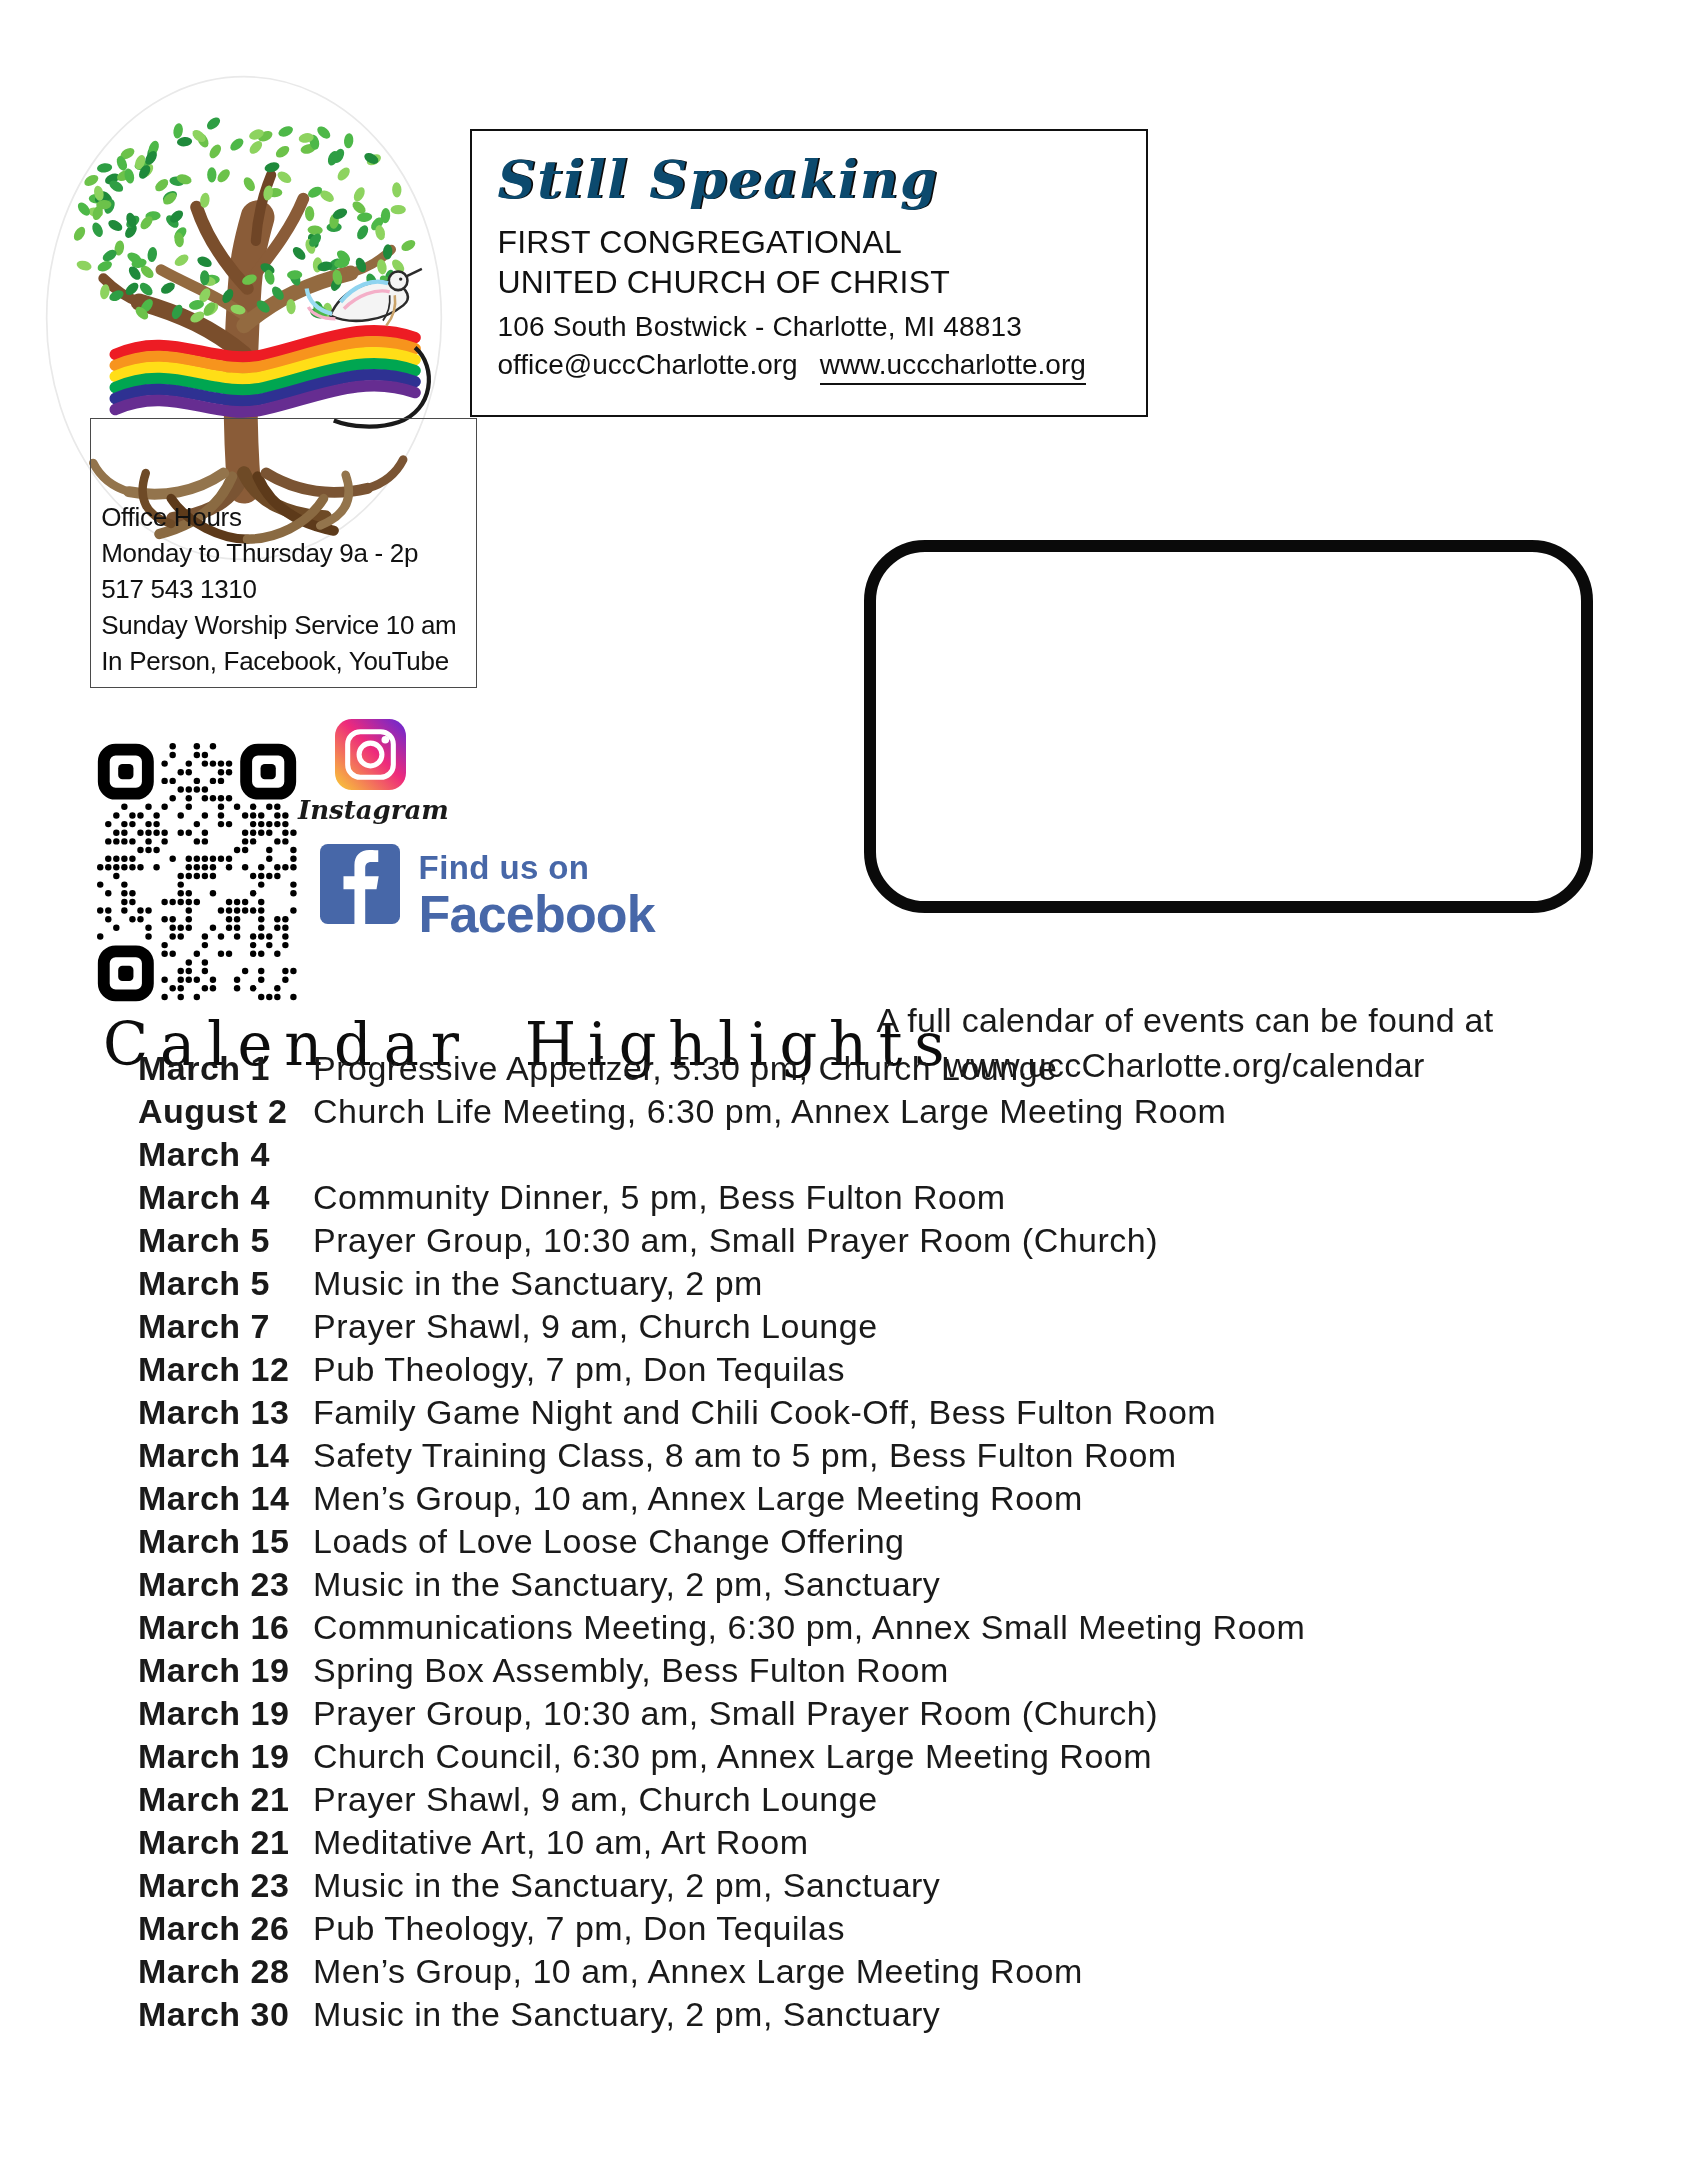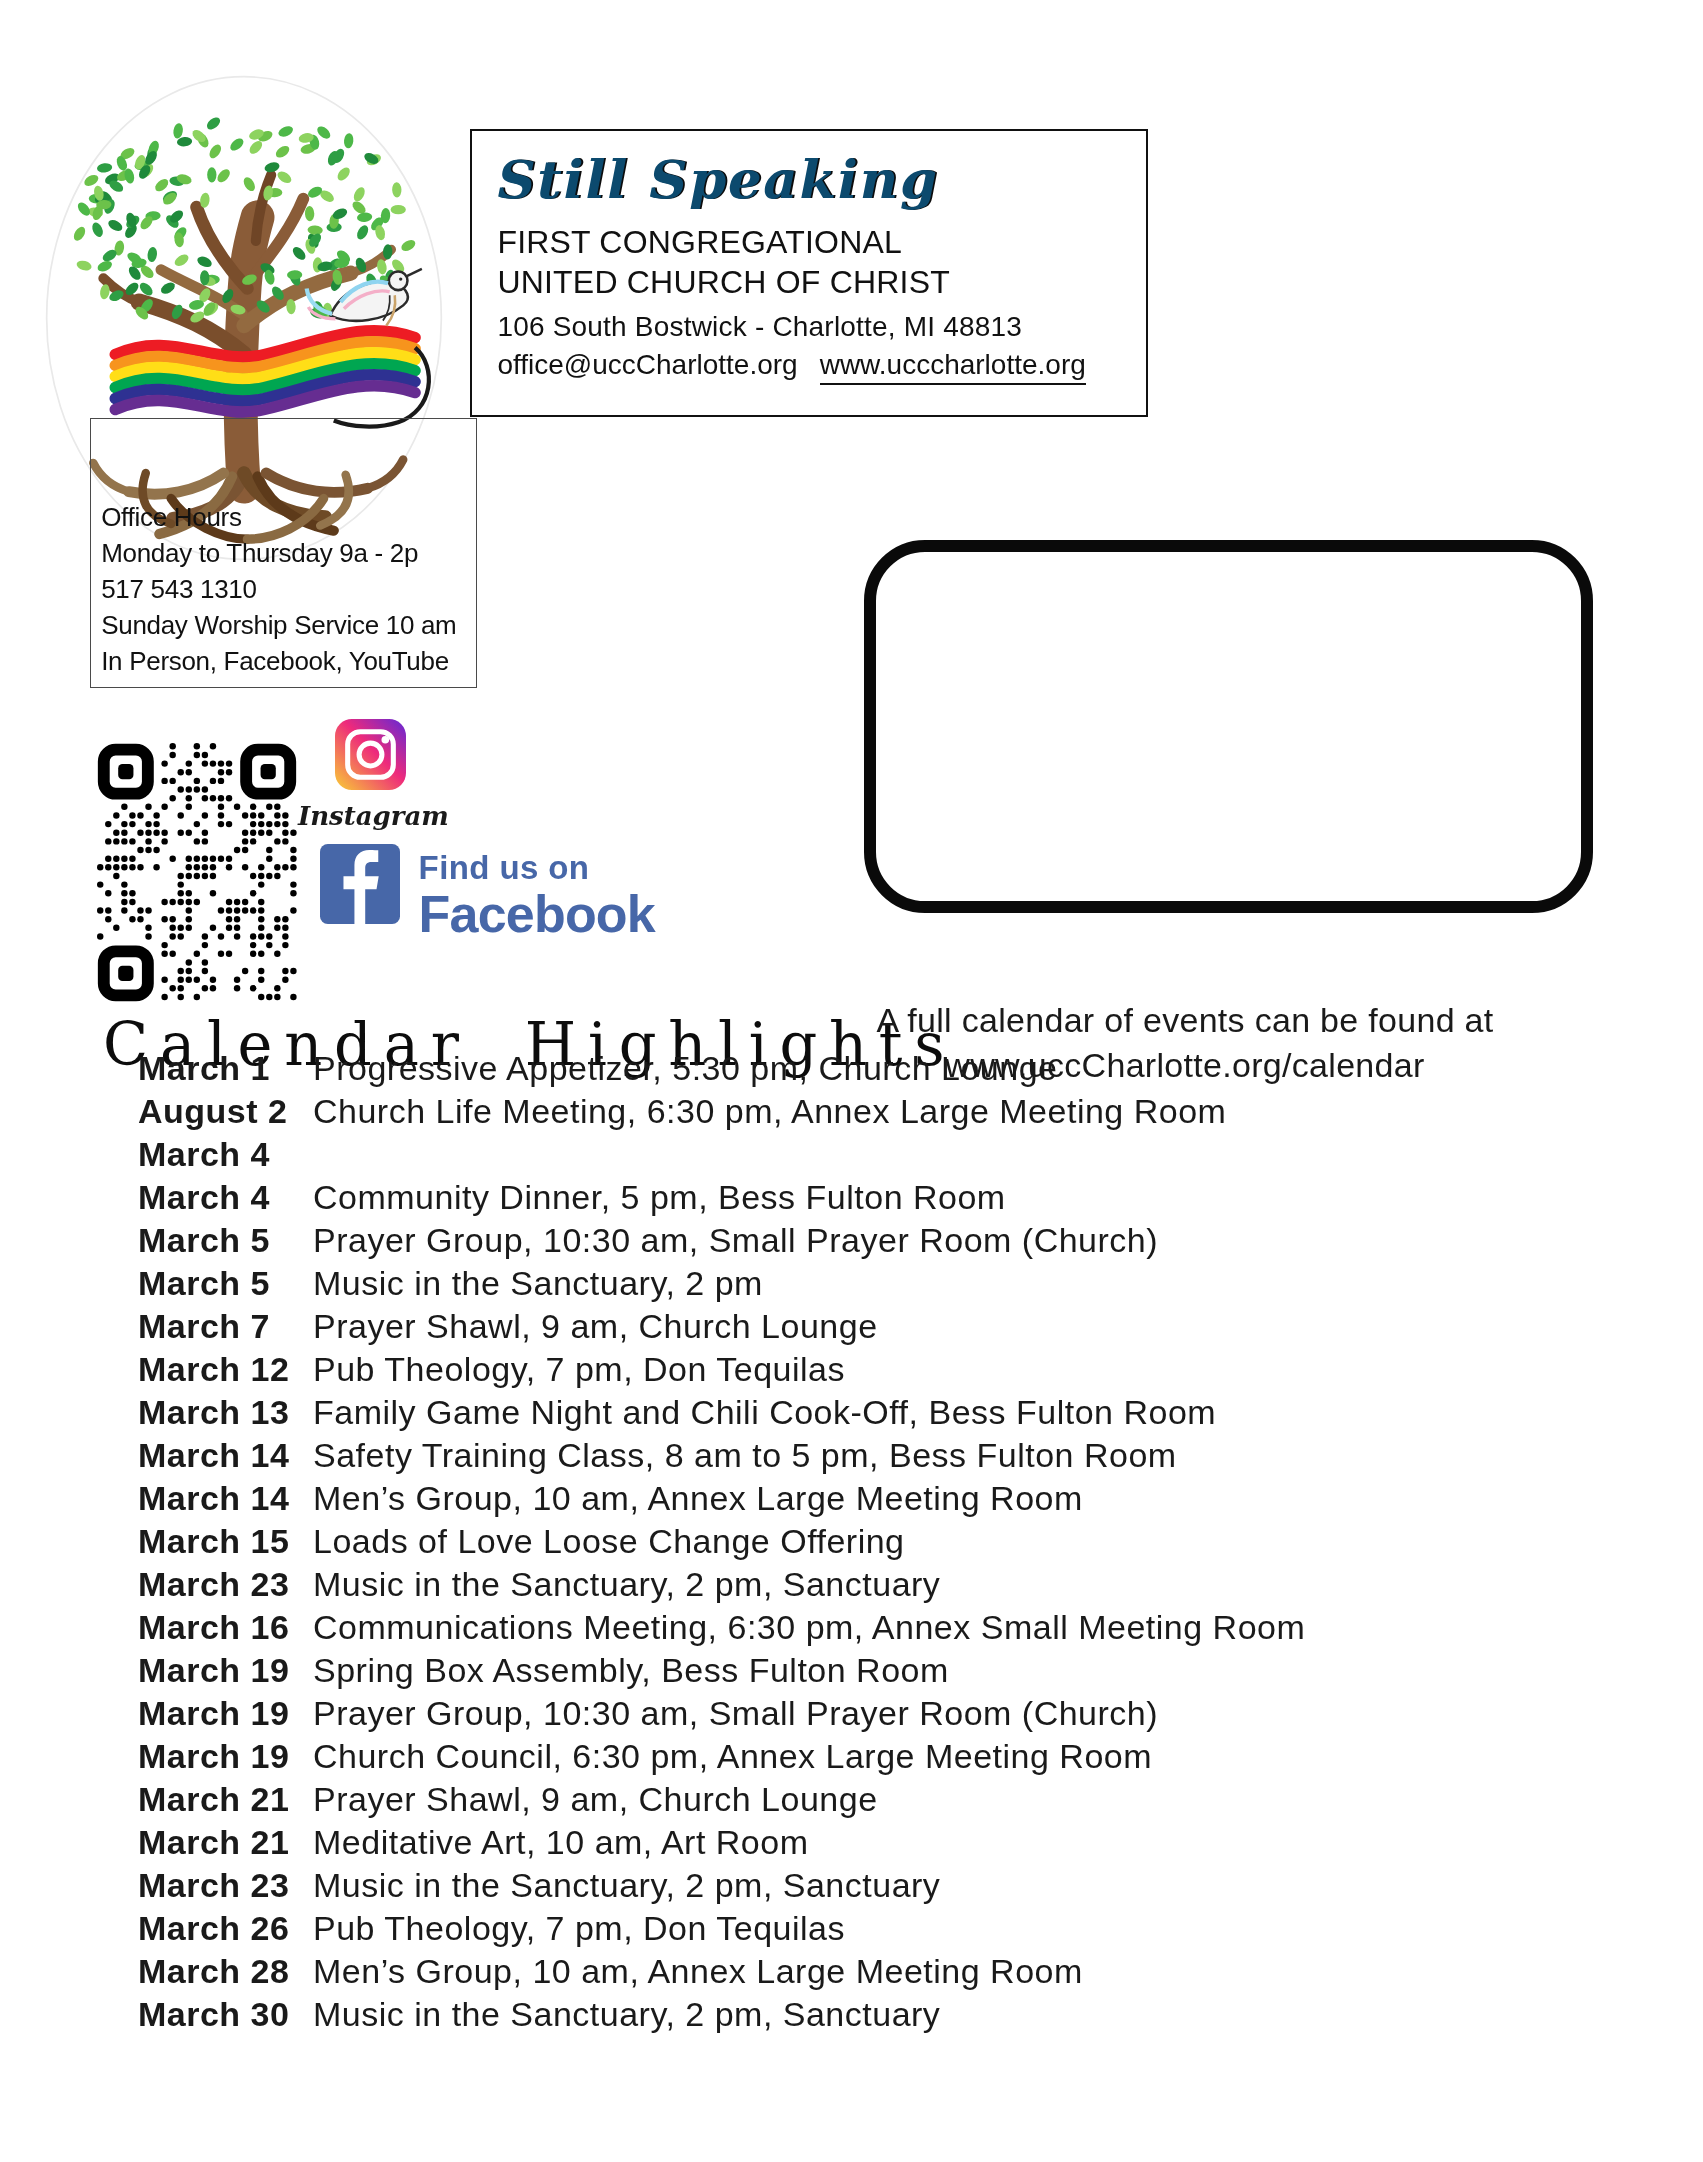--- a/index.html
+++ b/index.html
@@ -27,21 +27,21 @@
 
   
   .label-frame{position:absolute;left:864px;top:540px;width:729px;height:373px;
                border:12.7px solid #0a0a0a;border-radius:61px;box-sizing:border-box;}
 
   
   .qr{position:absolute;left:96px;top:742px;width:202px;height:261px;}
   .ig-block{position:absolute;left:298px;top:719px;width:144px;text-align:center;}
   .ig-icon{width:71px;height:71px;display:block;margin:0 auto;}
   .ig-label{font-family:"DejaVu Serif","Liberation Serif",serif;font-style:italic;font-weight:700;
-            font-size:26px;margin-top:11px;color:#1a1a1a;}
+            font-size:26px;margin-top:5px;color:#1a1a1a;}
   .fb-block{position:absolute;left:320px;top:844px;display:flex;align-items:flex-start;gap:18.6px;}
   .fb-icon{width:80px;height:80px;display:block;}
   .fb-text{color:var(--fb-blue);line-height:1;}
   .fb-find{font-size:33px;font-weight:700;margin-top:6.8px;letter-spacing:0.4px;}
   .fb-word{font-size:52px;font-weight:700;margin-top:4.2px;letter-spacing:-0.8px;}
 
   
   .cal-title{position:absolute;left:103px;top:1010px;
              font-family:"DejaVu Serif","Liberation Serif",serif;font-size:59px;
              letter-spacing:0.2em;word-spacing:0.4em;color:#0c0c0c;}

